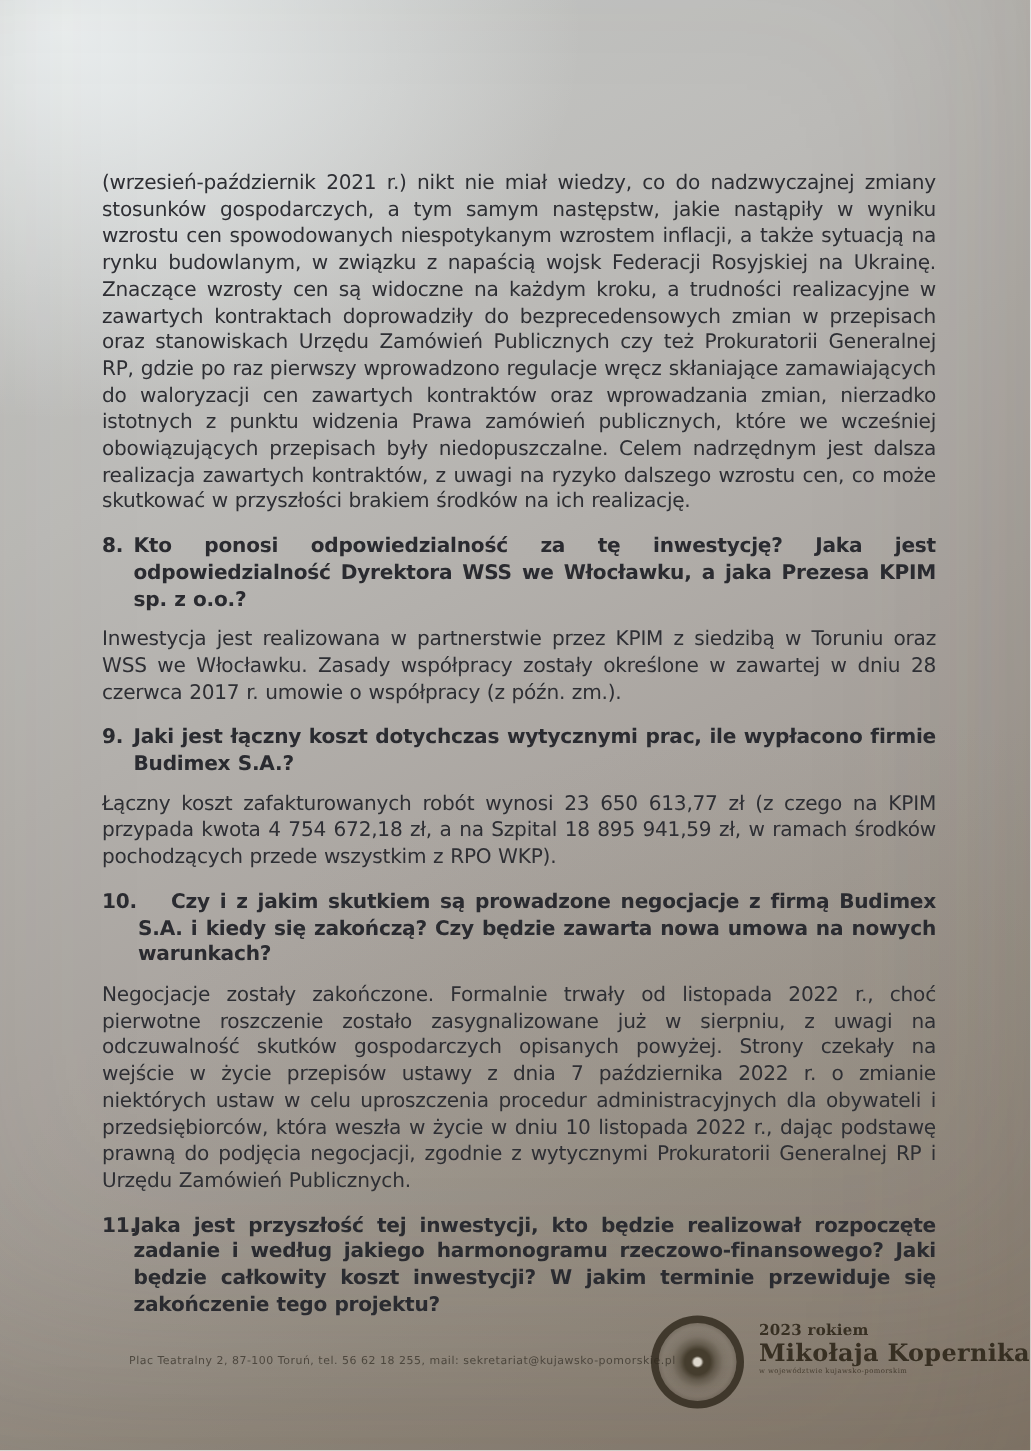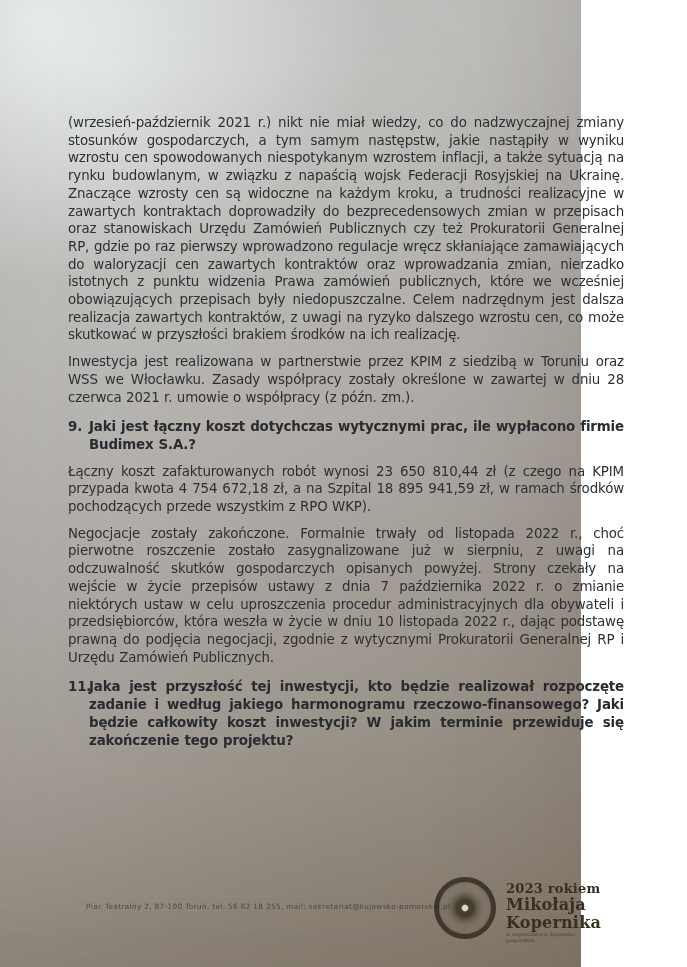--- a/index.html
+++ b/index.html
@@ -7,21 +7,21 @@
     padding: 0;
     width: 687px;
     height: 967px;
     overflow: hidden;
     font-family: "DejaVu Sans", sans-serif;
   }
 
   
   .photo {
     position: relative;
-    width: 581px;
+    width: 687px;
     height: 967px;
     background:
       radial-gradient(ellipse 560px 420px at 6% 2%, rgba(238,242,243,0.95) 0%, rgba(238,242,243,0) 62%),
       radial-gradient(ellipse 900px 700px at 85% 100%, rgba(126,115,96,0.28) 0%, rgba(126,115,96,0) 70%),
       linear-gradient(152deg, #c8cbca 0%, #bcbbb8 28%, #aaa5a0 55%, #9a938a 78%, #8e8379 100%);
     box-shadow:
       inset 0 -140px 180px -80px rgba(88,74,55,0.22),
       inset -90px 0 150px -80px rgba(88,74,55,0.14);
   }
 
@@ -98,38 +98,40 @@
   }
 
   .logo-text {
     position: absolute;
     left: 506px;
     top: 882px;
     color: #372f22;
     font-family: "DejaVu Serif", serif;
     line-height: 1.1;
   }
-  .logo-text .l1 { font-size: 13px; font-weight: 700; letter-spacing: 0.2px; }
+  .logo-text .l1 { font-size: 10px; font-weight: 700; letter-spacing: 0.2px; }
   .logo-text .l2 { font-size: 16px;  font-weight: 700; letter-spacing: 0.2px; }
   .logo-text .l3 { font-size: 4.6px; font-weight: 400; letter-spacing: 0.3px; margin-top: 1px; color: rgba(55,47,34,0.85); }
 </style>
 </head>
 <body>
 
 <div class="photo">
 
   <div class="content soft">
 
     <p>(wrzesień-październik 2021 r.) nikt nie miał wiedzy, co do nadzwyczajnej zmiany stosunków gospodarczych, a tym samym następstw, jakie nastąpiły w wyniku wzrostu cen spowodowanych niespotykanym wzrostem inflacji, a także sytuacją na rynku budowlanym, w związku z napaścią wojsk Federacji Rosyjskiej na Ukrainę. Znaczące wzrosty cen są widoczne na każdym kroku, a trudności realizacyjne w zawartych kontraktach doprowadziły do bezprecedensowych zmian w przepisach oraz stanowiskach Urzędu Zamówień Publicznych czy też Prokuratorii Generalnej RP, gdzie po raz pierwszy wprowadzono regulacje wręcz skłaniające zamawiających do waloryzacji cen zawartych kontraktów oraz wprowadzania zmian, nierzadko istotnych z punktu widzenia Prawa zamówień publicznych, które we wcześniej obowiązujących przepisach były niedopuszczalne. Celem nadrzędnym jest dalsza realizacja zawartych kontraktów, z uwagi na ryzyko dalszego wzrostu cen, co może skutkować w przyszłości brakiem środków na ich realizację.</p>
 
-    <p class="answer">Inwestycja jest realizowana w partnerstwie przez KPIM z siedzibą w Toruniu oraz WSS we Włocławku. Zasady współpracy zostały określone w zawartej w dniu 28 czerwca 2021 r. umowie o współpracy (z późn. zm.).</p>
+    <p class="question"><span class="qnum">8.</span><span>Kto ponosi odpowiedzialność za tę inwestycję? Jaka jest odpowiedzialność Dyrektora WSS we Włocławku, a jaka Prezesa KPIM sp. z o.o.?</span></p>
+    <p class="answer">Inwestycja jest realizowana w partnerstwie przez KPIM z siedzibą w Toruniu oraz WSS we Włocławku. Zasady współpracy zostały określone w zawartej w dniu 28 czerwca 2017 r. umowie o współpracy (z późn. zm.).</p>
 
     <p class="question"><span class="qnum">9.</span><span>Jaki jest łączny koszt dotychczas wytycznymi prac, ile wypłacono firmie Budimex S.A.?</span></p>
-    <p class="answer">Łączny koszt zafakturowanych robót wynosi 23 650 810,44 zł (z czego na KPIM przypada kwota 4 754 672,18 zł, a na Szpital 18 895 941,59 zł, w ramach środków pochodzących przede wszystkim z RPO WKP).</p>
+    <p class="answer">Łączny koszt zafakturowanych robót wynosi 23 650 613,77 zł (z czego na KPIM przypada kwota 4 754 672,18 zł, a na Szpital 18 895 941,59 zł, w ramach środków pochodzących przede wszystkim z RPO WKP).</p>
 
+    <p class="question wide-num"><span class="qnum">10.</span><span>Czy i z jakim skutkiem są prowadzone negocjacje z firmą Budimex S.A. i kiedy się zakończą? Czy będzie zawarta nowa umowa na nowych warunkach?</span></p>
     <p class="answer">Negocjacje zostały zakończone. Formalnie trwały od listopada 2022 r., choć pierwotne roszczenie zostało zasygnalizowane już w sierpniu, z uwagi na odczuwalność skutków gospodarczych opisanych powyżej. Strony czekały na wejście w życie przepisów ustawy z dnia 7 października 2022 r. o zmianie niektórych ustaw w celu uproszczenia procedur administracyjnych dla obywateli i przedsiębiorców, która weszła w życie w dniu 10 listopada 2022 r., dając podstawę prawną do podjęcia negocjacji, zgodnie z wytycznymi Prokuratorii Generalnej RP i Urzędu Zamówień Publicznych.</p>
 
     <p class="question"><span class="qnum">11.</span><span>Jaka jest przyszłość tej inwestycji, kto będzie realizował rozpoczęte zadanie i według jakiego harmonogramu rzeczowo-finansowego? Jaki będzie całkowity koszt inwestycji? W jakim terminie przewiduje się zakończenie tego projektu?</span></p>
 
   </div>
 
   <div class="footer-line soft">Plac Teatralny 2, 87-100 Toruń, tel. 56 62 18 255, mail: sekretariat@kujawsko-pomorskie.pl</div>
 
   <div class="logo-ring soft"></div>
 

